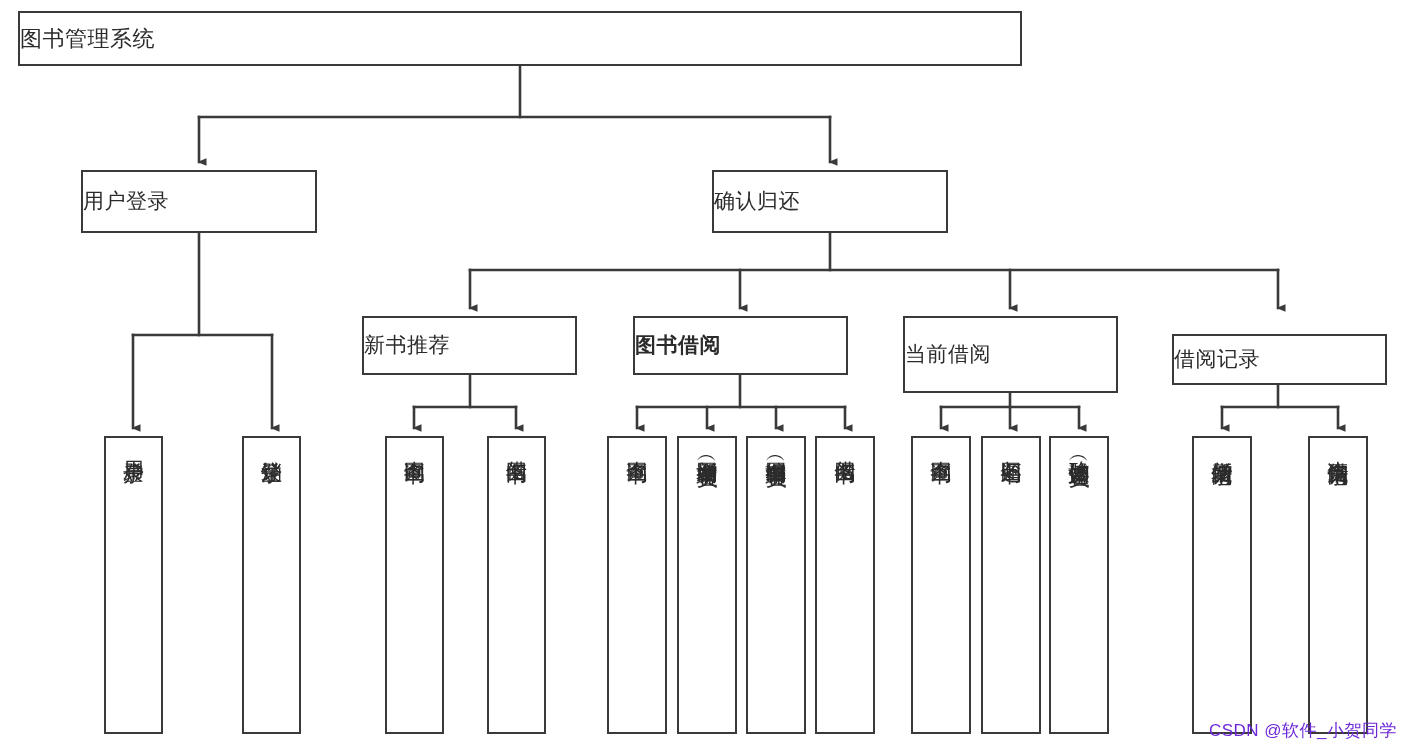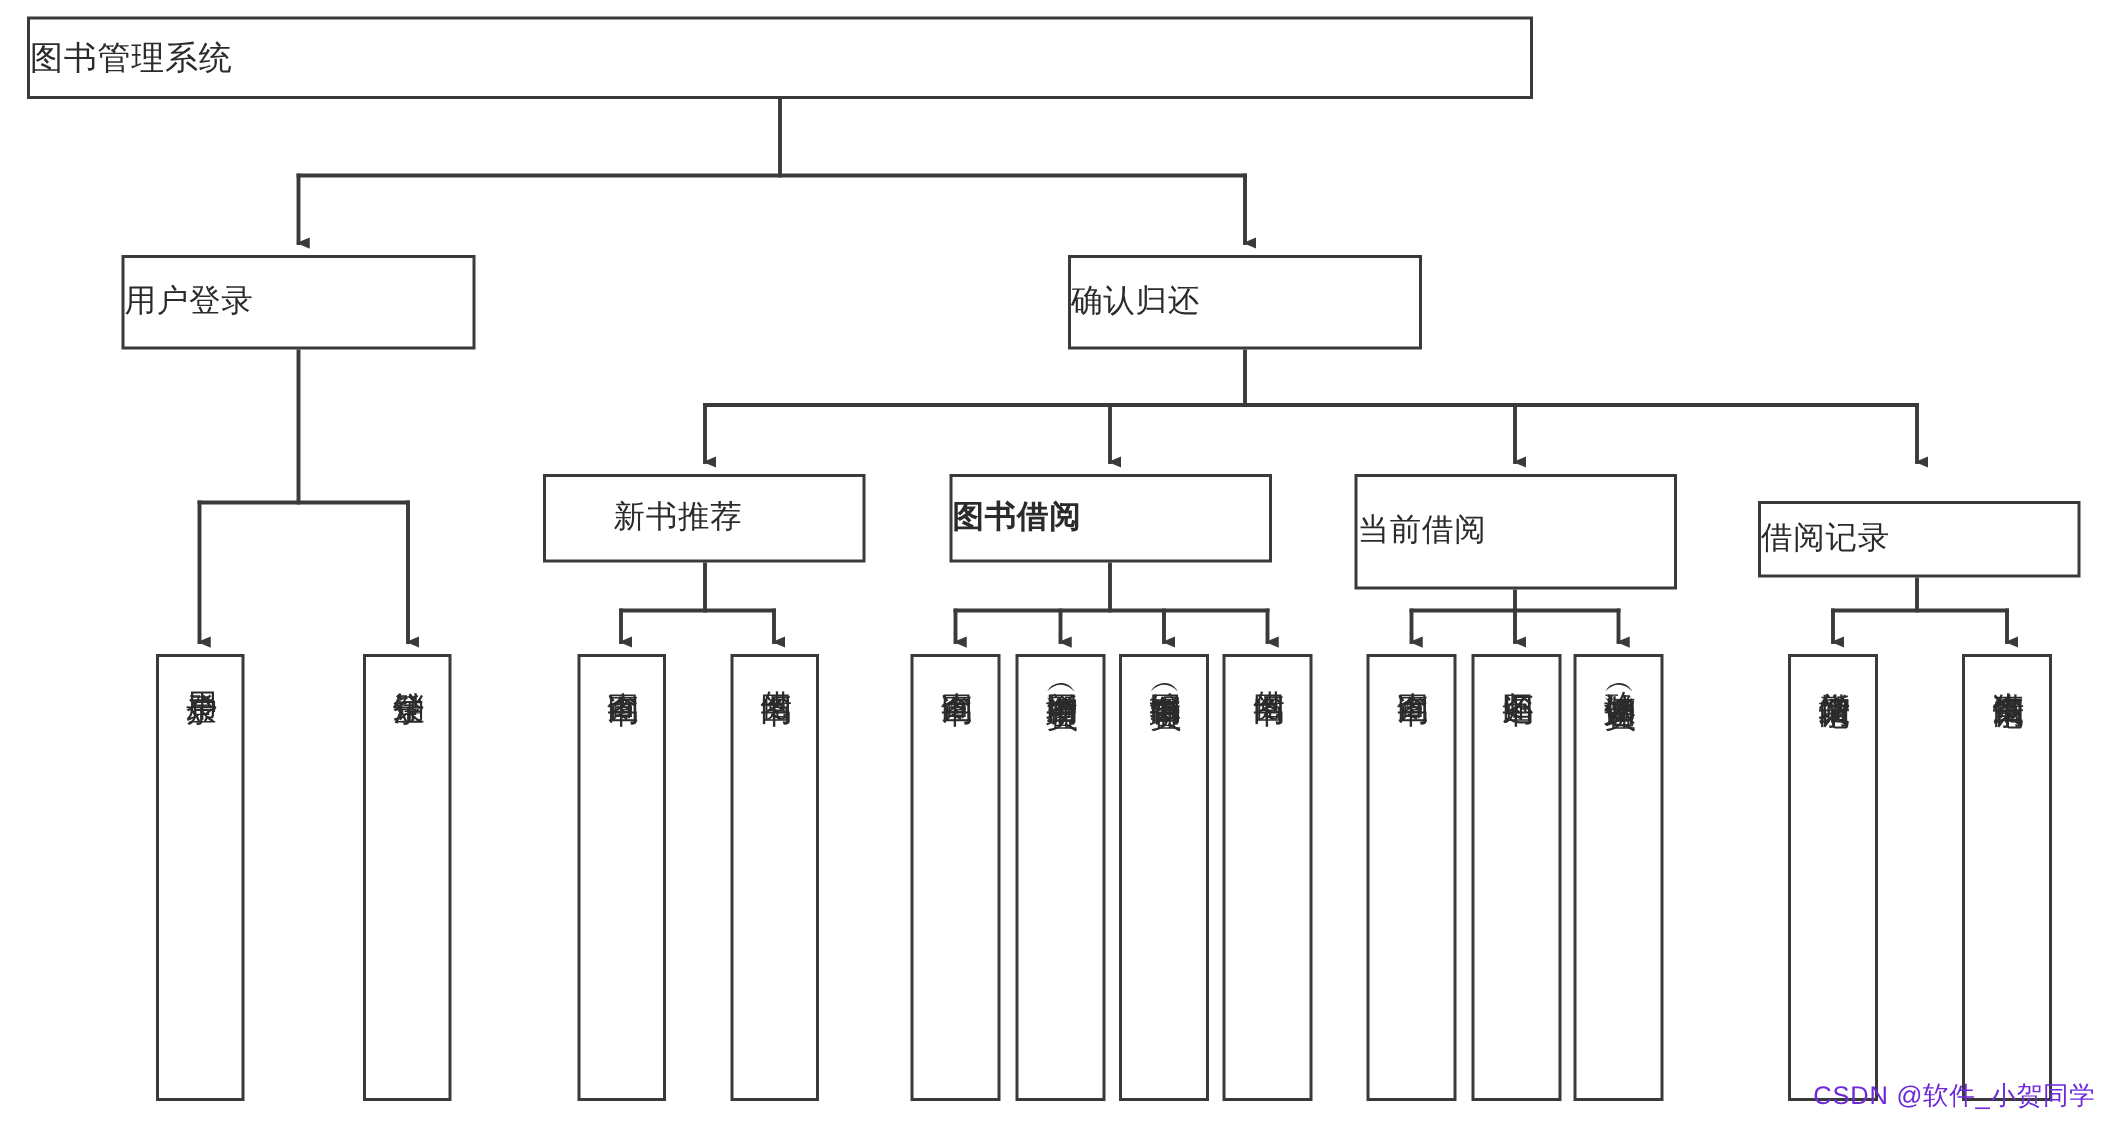--- a/index.html
+++ b/index.html
@@ -139,21 +139,21 @@
     <span class="node-label">图书管理系统</span>
   </div>
 
   <div class="node horiz" style="left:81px; top:170px; width:236px; height:63px;">
     <span class="node-label">用户登录</span>
   </div>
   <div class="node horiz" style="left:712px; top:170px; width:236px; height:63px;">
     <span class="node-label">确认归还</span>
   </div>
 
-  <div class="node horiz" style="left:362px; top:316px; width:215px; height:59px;padding-left:45px;">
+  <div class="node horiz" style="left:362px; top:316px; width:215px; height:59px;">
     <span class="node-label">新书推荐</span>
   </div>
   <div class="node horiz" style="left:633px; top:316px; width:215px; height:59px;font-weight:bold;">
     <span class="node-label">图书借阅</span>
   </div>
   <div class="node horiz" style="left:903px; top:316px; width:215px; height:77px;">
     <span class="node-label">当前借阅</span>
   </div>
   <div class="node horiz" style="left:1172px; top:316px; width:215px; height:51px;margin-top:18px;">
     <span class="node-label">借阅记录</span>

